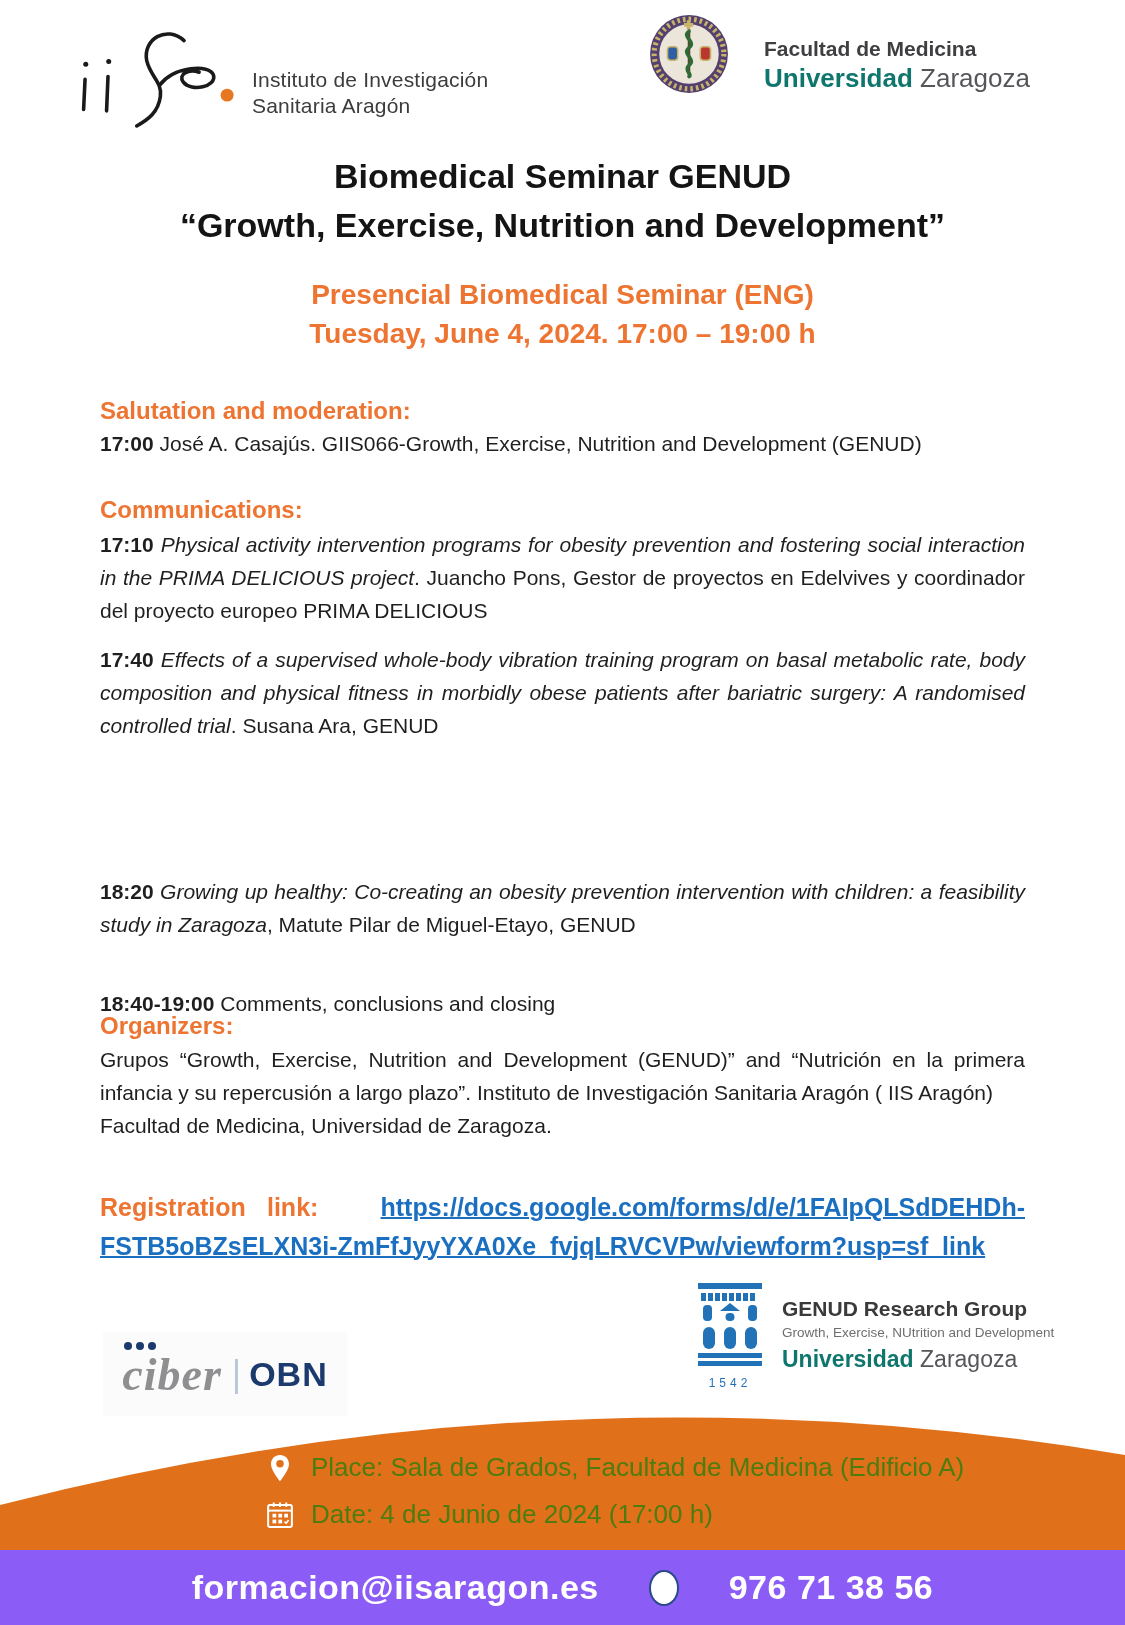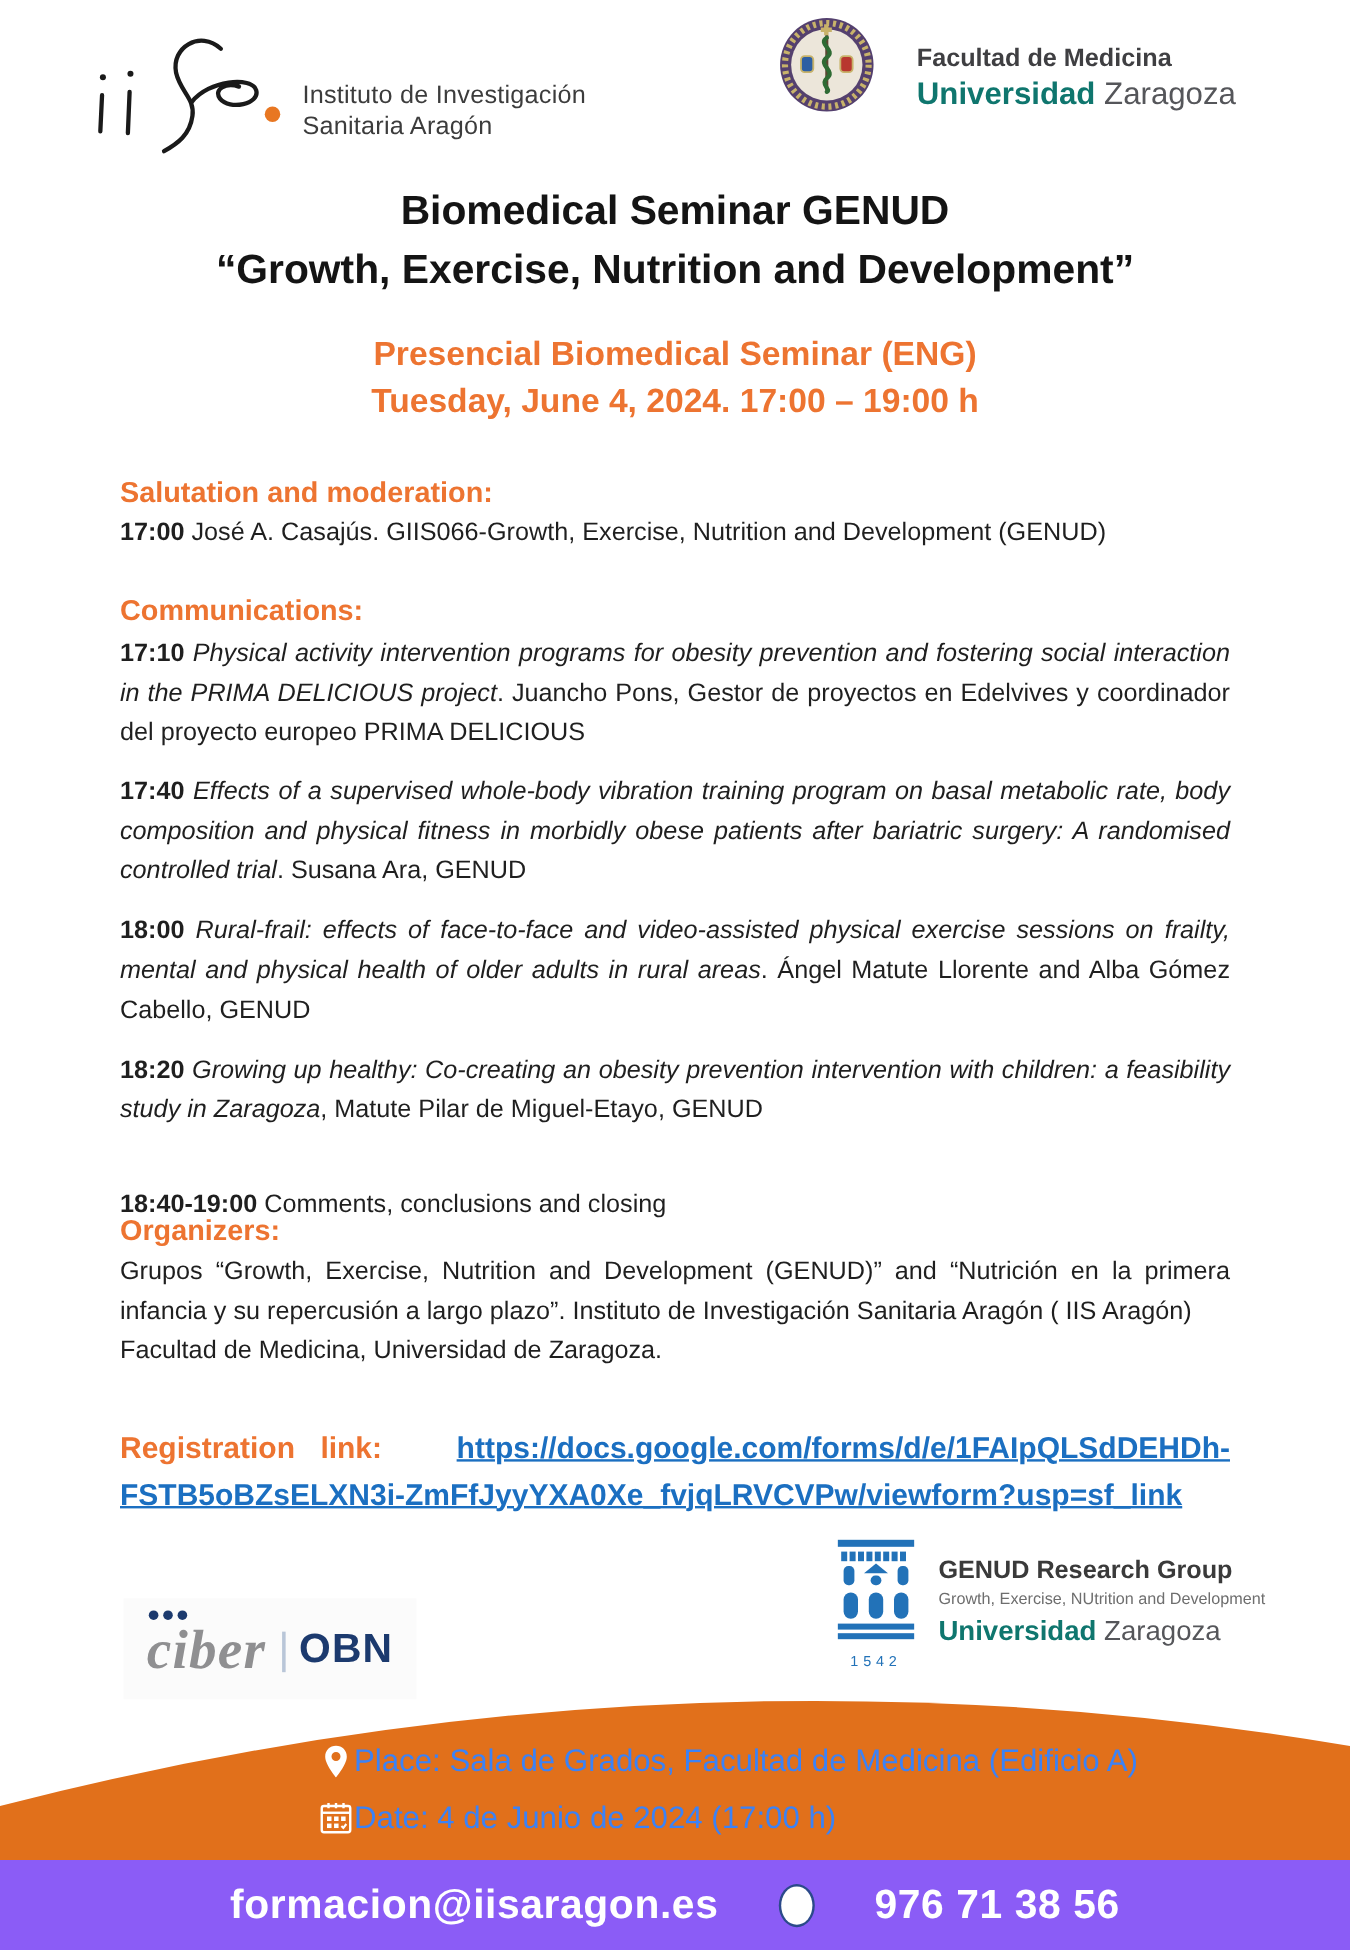--- a/index.html
+++ b/index.html
@@ -69,21 +69,21 @@
   .genud-logo { position: absolute; left: 698px; top: 1283px; display: flex; }
   .paraninfo { width: 64px; text-align: center; }
   .paraninfo-year { font-size: 12px; color: #2272b8; letter-spacing: 4px; margin-top: 3px; }
   .genud-text { margin-left: 20px; margin-top: 14px; }
   .genud-title { font-size: 21px; font-weight: bold; color: #3a3a3a; }
   .genud-sub { font-size: 13.5px; color: #6e6e6e; margin-top: 4px; }
   .genud-uni { font-size: 23px; margin-top: 6px; }
 
   
   .band-svg { position: absolute; left: 0; top: 1405px; width: 1125px; height: 145px; display: block; }
-  .band-line { position: absolute; left: 265px; color: #3b82f6; font-size: 26px; display: flex; align-items: center; }
+  .band-line { position: absolute; left: 265px; color: #4d7c0f; font-size: 26px; display: flex; align-items: center; gap: 16px; }
   .band-place { top: 1452px; }
   .band-date  { top: 1499px; }
   .band-icon { width: 30px; height: 30px; flex: 0 0 auto; }
 
   
   .footer { position: absolute; left: 0; top: 1550px; width: 1125px; height: 75px; background: #8b5cf6;
             display: flex; align-items: center; justify-content: center; gap: 52px; }
   .footer-email, .footer-phone { color: #ffffff; font-size: 34px; font-weight: bold; letter-spacing: .5px; }
   .footer-dot { width: 26px; height: 32px; background: #ffffff; border-radius: 50%;
                 box-shadow: 0 0 0 2px #2b4a8a; }
@@ -141,21 +141,20 @@
 
   <div class="content h-orange sal-heading" style="position:absolute">Salutation and moderation:</div>
   <div class="content line sal-line" style="position:absolute"><b>17:00</b><span> José A. Casajús. GIIS066-Growth, Exercise, Nutrition and Development (GENUD)</span></div>
 
   <div class="content h-orange comm-heading" style="position:absolute">Communications:</div>
 
   <div class="content para item-1" style="position:absolute"><b>17:10</b><i> Physical activity intervention programs for obesity prevention and fostering social interaction in the PRIMA DELICIOUS project</i><span>. Juancho Pons, Gestor de proyectos en Edelvives y coordinador del proyecto europeo PRIMA DELICIOUS</span></div>
 
   <div class="content para item-2" style="position:absolute"><b>17:40</b><i> Effects of a supervised whole-body vibration training program on basal metabolic rate, body composition and physical fitness in morbidly obese patients after bariatric surgery: A randomised controlled trial</i><span>. Susana Ara, GENUD</span></div>
 
-  <div class="content para item-3" style="position:absolute"><b>18:00</b><i> Rural-frail: effects of face-to-face and video-assisted physical exercise sessions on frailty, mental and physical health of older adults in rural areas</i><span>. Ángel Matute Llorente and Alba Gómez Cabello, GENUD</span></div>
 
   <div class="content para item-4" style="position:absolute"><b>18:20</b><i> Growing up healthy: Co-creating an obesity prevention intervention with children: a feasibility study in Zaragoza</i><span>, Matute Pilar de Miguel-Etayo, GENUD</span></div>
 
   <div class="content line closing-line" style="position:absolute"><b>18:40-19:00</b><span> Comments, conclusions and closing</span></div>
 
   <div class="content h-orange org-heading" style="position:absolute">Organizers:</div>
   <div class="content org-block" style="position:absolute">
     <div class="para">Grupos “Growth, Exercise, Nutrition and Development (GENUD)” and “Nutrición en la primera infancia y su repercusión a largo plazo”. Instituto de Investigación Sanitaria Aragón ( IIS Aragón)</div>
     <div>Facultad de Medicina, Universidad de Zaragoza.</div>
   </div>

